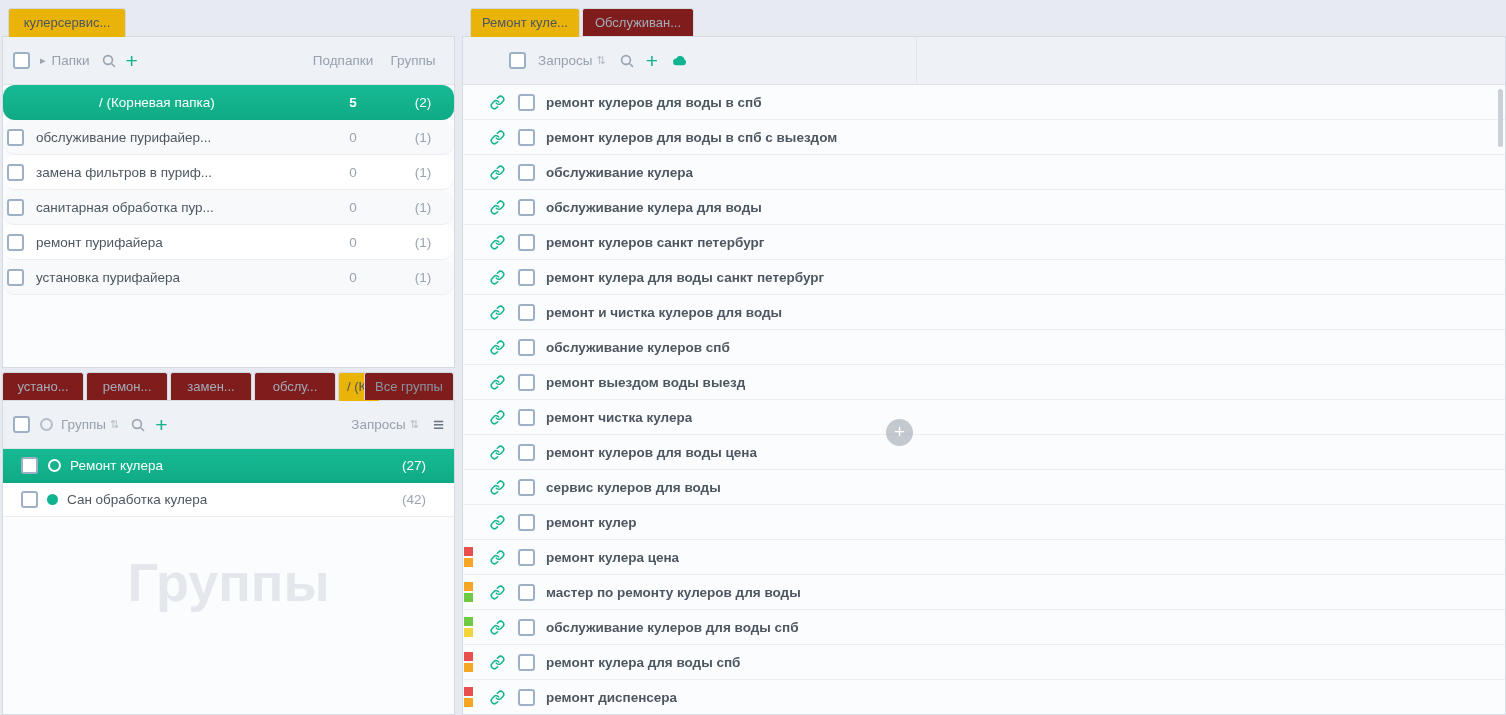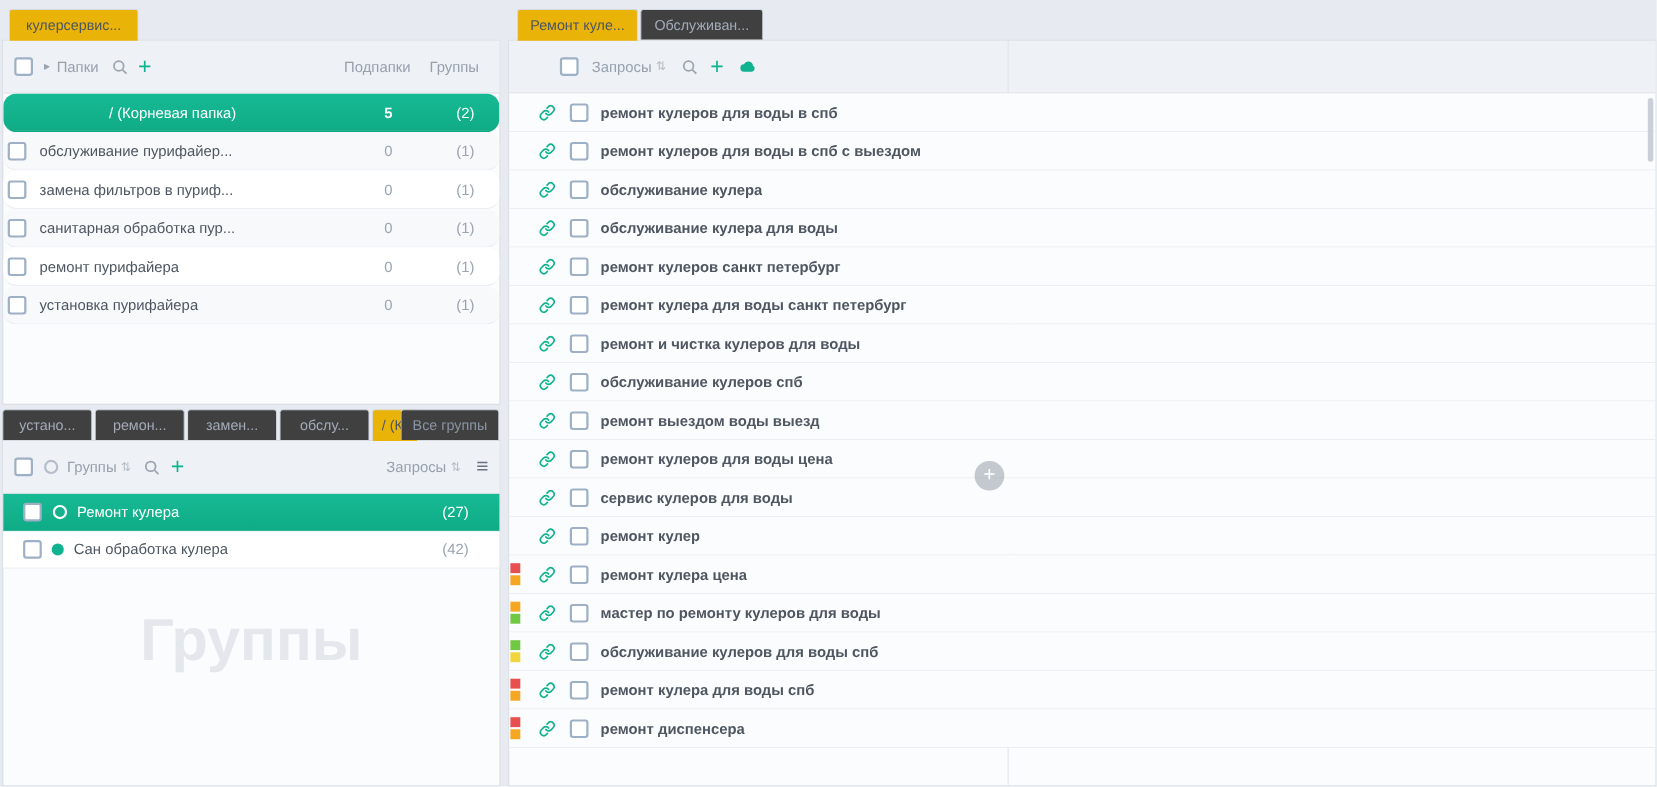--- a/index.html
+++ b/index.html
@@ -17,21 +17,21 @@
   
   .tab{
     position:absolute;box-sizing:border-box;
     border:1px solid #d3d9e0;border-bottom:none;
     border-radius:3px 3px 0 0;
     font-size:13px;line-height:27px;text-align:center;
     white-space:nowrap;overflow:hidden;padding:0 8px;
     cursor:pointer;
   }
   .tab.active{background:#eab308;color:#4d5660;height:29px;z-index:3;}
-  .tab.inactive{background:#404040;color:#a3abb8;height:28px;z-index:1;}
+  .tab.inactive{background:#7f1d1d;color:#a3abb8;height:28px;z-index:1;}
   
   .phead{
     height:48px;background:#eef1f5;border-bottom:1px solid #dfe3e9;
     display:flex;align-items:center;box-sizing:border-box;
     font-size:13.5px;color:#97a1ae;
   }
   .checkbox{
     width:17px;height:17px;box-sizing:border-box;background:#fff;
     border:2px solid #9db0c6;border-radius:3px;flex:0 0 auto;cursor:pointer;
   }
@@ -318,20 +318,30 @@
       <span class="q-label">ремонт выездом воды выезд</span>
     </div>
     <div class="q-row">
       <span class="q-link">
           <svg width="15" height="15" viewBox="0 0 24 24" fill="none" stroke="#10b390" stroke-width="2.4" stroke-linecap="round">
             <path d="M10 13a5 5 0 0 0 7.54.54l3-3a5 5 0 0 0-7.07-7.07l-1.72 1.71"></path>
             <path d="M14 11a5 5 0 0 0-7.54-.54l-3 3a5 5 0 0 0 7.07 7.07l1.71-1.71"></path>
           </svg>
         </span>
       <span class="checkbox q-check"></span>
+      <span class="q-label">ремонт чистка кулера</span>
+    </div>
+    <div class="q-row">
+      <span class="q-link">
+          <svg width="15" height="15" viewBox="0 0 24 24" fill="none" stroke="#10b390" stroke-width="2.4" stroke-linecap="round">
+            <path d="M10 13a5 5 0 0 0 7.54.54l3-3a5 5 0 0 0-7.07-7.07l-1.72 1.71"></path>
+            <path d="M14 11a5 5 0 0 0-7.54-.54l-3 3a5 5 0 0 0 7.07 7.07l1.71-1.71"></path>
+          </svg>
+        </span>
+      <span class="checkbox q-check"></span>
       <span class="q-label">ремонт кулеров для воды цена</span>
     </div>
     <div class="q-row">
       <span class="q-link">
           <svg width="15" height="15" viewBox="0 0 24 24" fill="none" stroke="#10b390" stroke-width="2.4" stroke-linecap="round">
             <path d="M10 13a5 5 0 0 0 7.54.54l3-3a5 5 0 0 0-7.07-7.07l-1.72 1.71"></path>
             <path d="M14 11a5 5 0 0 0-7.54-.54l-3 3a5 5 0 0 0 7.07 7.07l1.71-1.71"></path>
           </svg>
         </span>
       <span class="checkbox q-check"></span>

